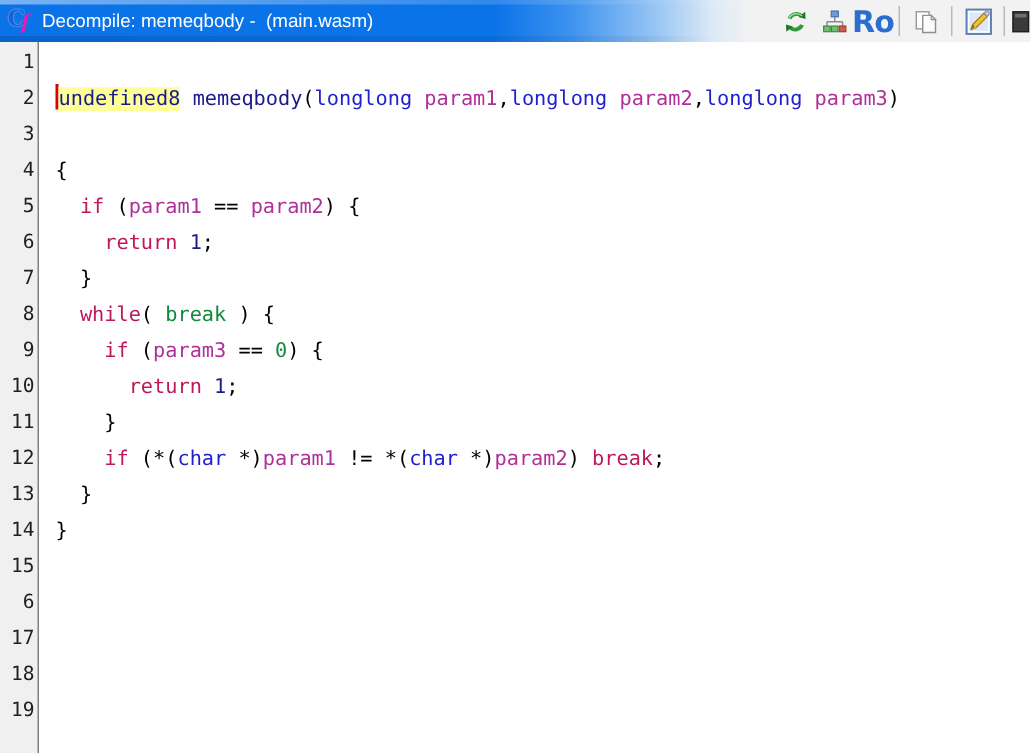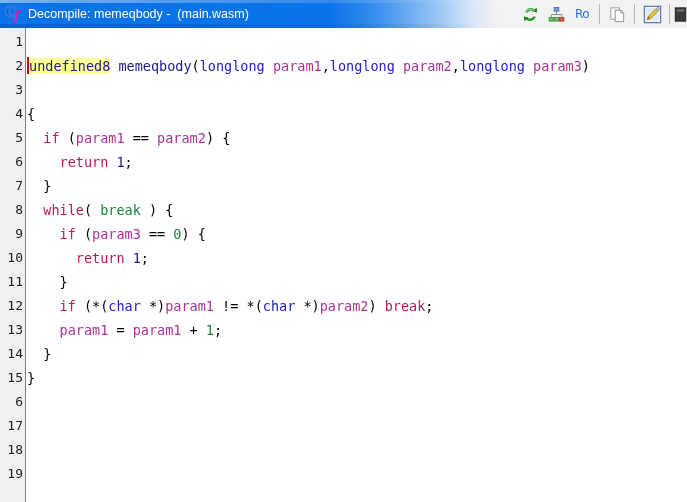--- a/index.html
+++ b/index.html
@@ -123,22 +123,22 @@
 
   
   .ic-refresh { width: 19px; height: 19px; display:block; }
 
   
   .ic-graph { width: 19px; height: 19px; display:block; }
 
   
   .ic-ro {
     font-family: "DejaVu Sans", sans-serif;
-    font-weight: normal;
-    font-size: 12px;
+    font-weight: bold;
+    font-size: 20px;
     color: #2a6fd0;
     line-height: 18px;
     letter-spacing: -0.5px;
   }
 
   
   .ic-copy { width: 19px; height: 19px; display:block; }
 
   
   .ic-edit { width: 21px; height: 21px; display:block; }
@@ -172,21 +172,21 @@
     color: #202020;
     padding-right: 2px;
     box-sizing: border-box;
     white-space: pre;
   }
 
   .code {
     flex: 1 1 auto;
     position: relative;
     padding-top: 2px;
-    padding-left: 1px;
+    padding-left: 11px;
     background: #ffffff;
     overflow: hidden;
   }
   .code .cl {
     height: 24px;
     line-height: 24px;
     font-family: "DejaVu Sans Mono", monospace;
     font-size: 13.5px;
     white-space: pre;
     color: #000000;
@@ -339,21 +339,20 @@
       <div class="cl"><span class="t-plain">  </span><span class="t-kw">while</span><span class="t-punc">( </span><span class="t-const">break</span><span class="t-punc"> ) {</span></div>
 
       <div class="cl"><span class="t-plain">    </span><span class="t-kw">if</span><span class="t-punc"> (</span><span class="t-var">param3</span><span class="t-punc"> == </span><span class="t-const">0</span><span class="t-punc">) {</span></div>
 
       <div class="cl"><span class="t-plain">      </span><span class="t-kw">return</span><span class="t-plain"> </span><span class="t-num">1</span><span class="t-punc">;</span></div>
 
       <div class="cl"><span class="t-punc">    }</span></div>
 
       <div class="cl"><span class="t-plain">    </span><span class="t-kw">if</span><span class="t-punc"> (*(</span><span class="t-type">char</span><span class="t-punc"> *)</span><span class="t-var">param1</span><span class="t-punc"> != </span><span class="t-punc">*(</span><span class="t-type">char</span><span class="t-punc"> *)</span><span class="t-var">param2</span><span class="t-punc">) </span><span class="t-kw">break</span><span class="t-punc">;</span></div>
 
-      <div class="cl"><span class="t-plain">    </span><span class="t-var">param1</span><span class="t-punc"> = </span><span class="t-var">param1</span><span class="t-punc"> + </span><span class="t-const">1</span><span class="t-punc">;</span></div>
 
 
 
       <div class="cl"><span class="t-punc">  }</span></div>
 
 
       <div class="cl"><span class="t-punc">}</span></div>
 
       <div class="cl">&nbsp;</div>
 

